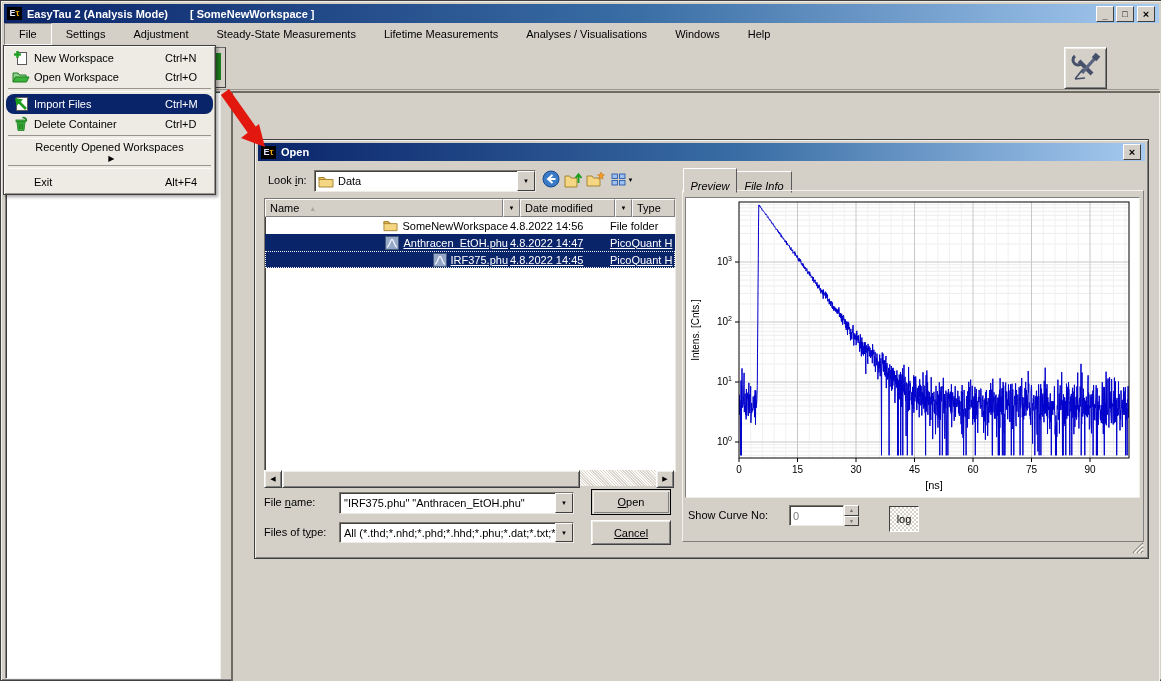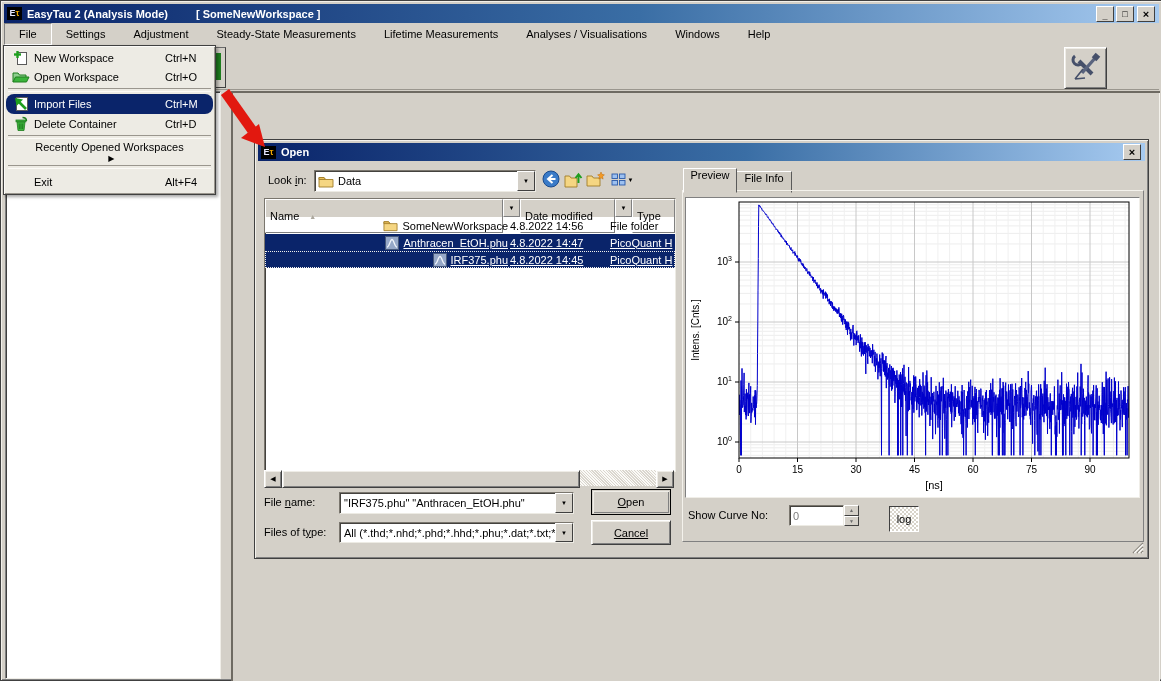--- a/index.html
+++ b/index.html
@@ -51,34 +51,34 @@
   .combo-arrow-btn{width:16px;align-self:stretch;background:#D4D0C8;border:1px solid;border-color:#fff #404040 #404040 #fff;
        display:flex;align-items:center;justify-content:center;font-size:6px;flex:none;}
   .navbtn{width:21px;height:20px;display:flex;align-items:center;justify-content:center;}
   .btn{background:#D4D0C8;border:1px solid;border-color:#fff #404040 #404040 #fff;
        box-shadow:inset 1px 1px 0 #EFEDE7, inset -1px -1px 0 #808080;
        display:flex;align-items:center;justify-content:center;}
   .btn.default{border:1px solid #000;box-shadow:inset 0 0 0 1px #D4D0C8, inset 1px 1px 0 1px #EFEDE7, inset -1px -1px 0 1px #808080;}
   .listview{position:absolute;background:#fff;border:1px solid;border-color:#7A766E #EDEBE4 #EDEBE4 #7A766E;
        box-shadow:inset 1px 1px 0 #44423E;overflow:hidden;}
   .lv-head{display:flex;height:18px;background:#D4D0C8;}
-  .lv-hcell{border:1px solid;border-color:#fff #808080 #808080 #fff;display:flex;align-items:center;padding:16px 4px;flex:none;}
+  .lv-hcell{border:1px solid;border-color:#fff #808080 #808080 #fff;display:flex;align-items:center;padding:0 4px;flex:none;}
   .lv-row{display:flex;height:17px;align-items:center;}
   .lv-row.sel{background:#0A246A;color:#fff;text-decoration:underline;}
   .lv-row.focused{outline:1px dotted #F0EFEA;outline-offset:-1px;}
   .lv-name{width:243px;display:flex;align-items:center;flex:none;overflow:hidden;justify-content:flex-end;}
   .lv-date{width:100px;flex:none;padding-left:2px;}
   .lv-type{flex:1;overflow:hidden;white-space:nowrap;}
   .scrollbar{position:absolute;height:16px;display:flex;background:#F0EEE8;}
   .sb-btn{width:16px;height:16px;font-size:7px;flex:none;}
   .sb-thumb{height:16px;background:#D4D0C8;border:1px solid;border-color:#fff #404040 #404040 #fff;
        box-shadow:inset 1px 1px 0 #EFEDE7, inset -1px -1px 0 #808080;flex:none;}
   .sb-track{background:repeating-linear-gradient(45deg,#FBFAF7 0 1px,#DAD6CE 1px 2px);}
   .tab{position:absolute;background:#D4D0C8;border:1px solid;border-color:#fff #5A5A5A #D4D0C8 #fff;
-       display:flex;align-items:flex-start;justify-content:center;}
+       display:flex;align-items:flex-end;justify-content:center;font-style:italic;}
   .tabpage{position:absolute;border:1px solid;border-color:#F4F2EC #808080 #808080 #F4F2EC;}
   .chartbox{position:absolute;background:#fff;border:1px solid;border-color:#808080 #F0EEE8 #F0EEE8 #808080;}
   .spin{position:absolute;display:flex;}
   .spinbtns{width:15px;display:flex;flex-direction:column;flex:none;}
   .spinbtn{flex:1;background:#D4D0C8;border:1px solid;border-color:#fff #404040 #404040 #fff;
        display:flex;align-items:center;justify-content:center;font-size:5px;color:#6A6A6A;}
   .logbtn{position:absolute;border:1px solid;border-color:#404040 #fff #fff #404040;
        background-image:linear-gradient(45deg,#fff 25%,transparent 25%,transparent 75%,#fff 75%),
                         linear-gradient(45deg,#fff 25%,#D8D4CA 25%,#D8D4CA 75%,#fff 75%);
        background-size:4px 4px;background-position:0 0,2px 2px;
@@ -91,21 +91,21 @@
 <body>
 
 <div class="win">
 
   <div class="titlebar">
     <span class="appicon">
         <span class="e">E</span>
         <span class="t">τ</span>
       </span>
     <span>EasyTau 2 (Analysis Mode)</span>
-    <span style="margin-left:28px;">[ SomeNewWorkspace ]</span>
+    <span style="margin-left:22px;">[ SomeNewWorkspace ]</span>
     <span style="margin-left:auto;display:flex;margin-right:4px;">
       <span class="winbtn">
           <span style="margin-top:5px;">_</span>
         </span>
       <span class="winbtn">
           <span>□</span>
         </span>
       <span class="winbtn" style="margin-left:3px;font-size:11px;">
           <span>×</span>
         </span>

